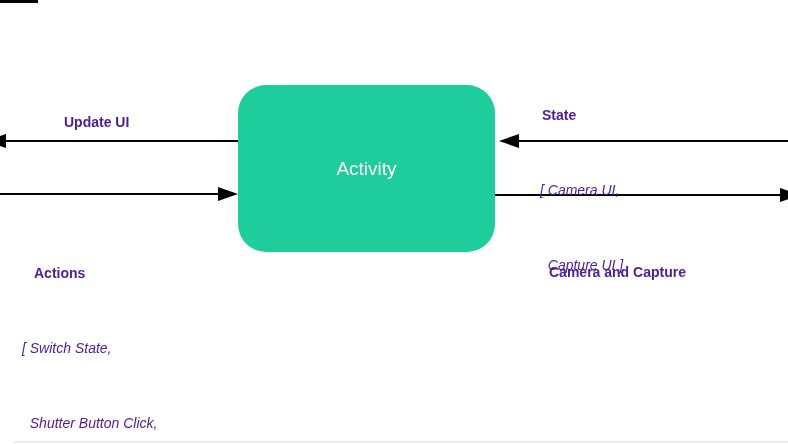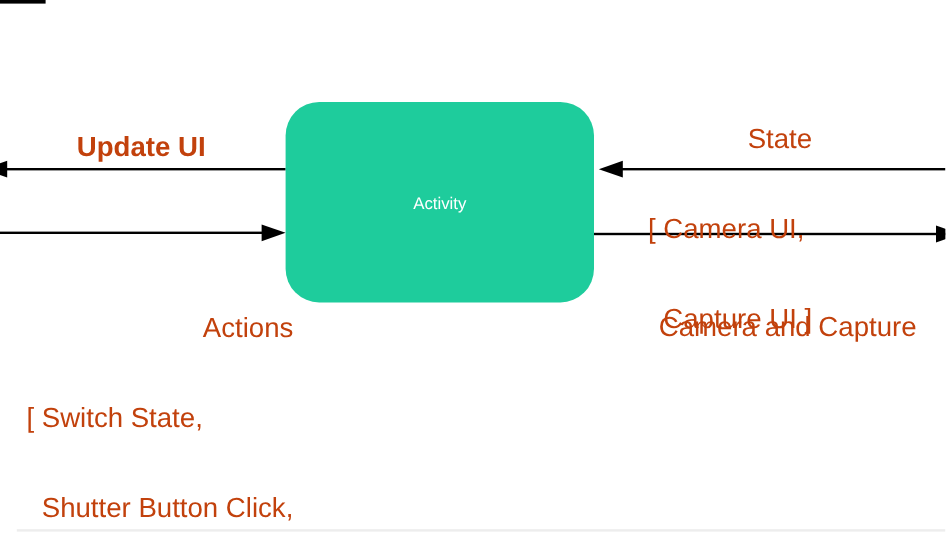--- a/index.html
+++ b/index.html
@@ -54,39 +54,39 @@
   .ah-ops       { left: 780px; top: 188px; } 
   
   .activity-node {
     position: absolute;
     left: 238px; top: 85px;
     width: 257px; height: 167px;
     border-radius: 28px;
     display: flex;
     align-items: center;
     justify-content: center;
-    font-size: 14px;
+    font-size: 19px;
   }
   
   .label {
     position: absolute;
-    font-size: 23px;
+    font-size: 14px;
     line-height: 25px;
     white-space: pre;
-    color: #c2410c;
+    color: #4c1d95;
   }
-  .label .title { font-weight: 400; display: block; text-align: right; }
+  .label .title { font-weight: 700; display: block; }
   .label-update-ui { left: 64px; top: 110px; font-weight: 700; }
   .label-state     { left: 540px; top: 53px; }
   .label-state .title { margin-left: 2px; }
   .label-actions   { left: 22px; top: 211px; }
   .label-actions .title { margin-left: 12px; }
   .label-ops       { left: 533px; top: 210px; }
   .label-ops .title { margin-left: 16px; }
-  .line-item { display: block; }
+  .line-item { display: block; font-style: italic; }
 </style>
 </head>
 <body>
 
 <div class="canvas">
 
   <div class="top-fragment"></div>
 
   <div class="hline line-update-ui"></div>
   <div class="arrowhead ah-left ah-update-ui"></div>

